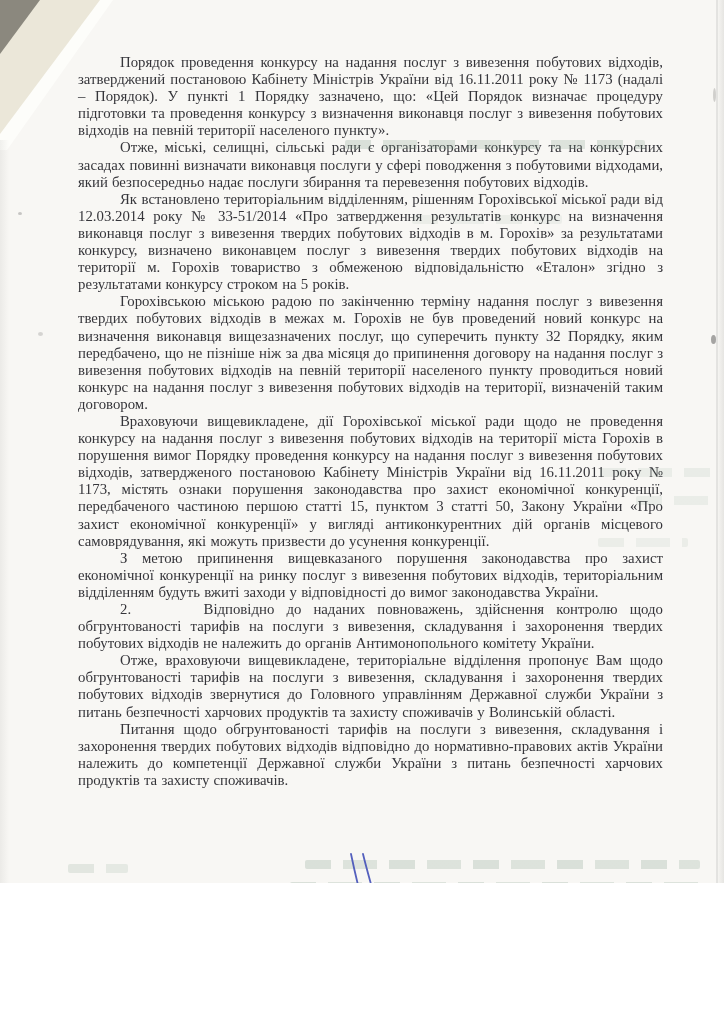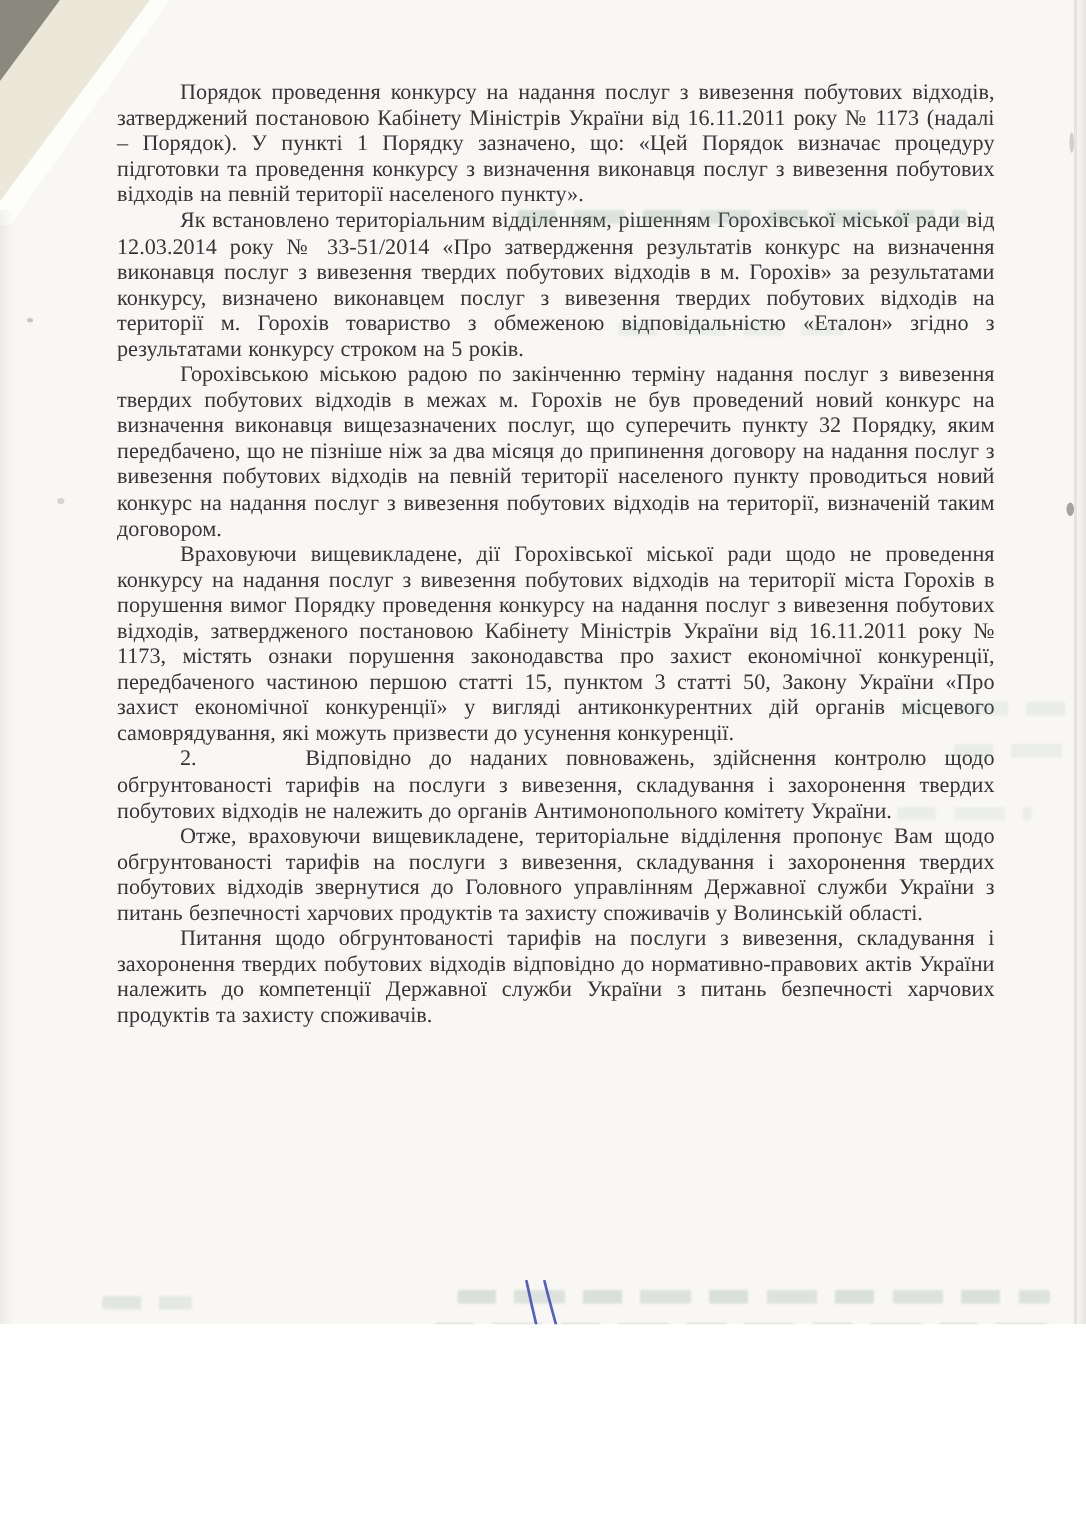--- a/index.html
+++ b/index.html
@@ -50,23 +50,25 @@
 
   <div class="corner-gray"></div>
   <div class="corner-cream"></div>
   <div class="corner-highlight"></div>
   <div class="edge-right-soft"></div>
   <div class="edge-right-line"></div>
   <div class="edge-left-soft"></div>
 
   <div class="doc-text">
     <p>Порядок проведення конкурсу на надання послуг з вивезення побутових відходів, затверджений постановою Кабінету Міністрів України від 16.11.2011 року № 1173 (надалі – Порядок).  У пункті 1 Порядку зазначено, що: «Цей Порядок визначає процедуру підготовки та проведення конкурсу з визначення виконавця послуг з вивезення побутових відходів на певній території населеного пункту».</p>
+    <p>Отже, міські, селищні, сільські ради є організаторами конкурсу та на конкурсних засадах повинні визначати виконавця послуги у сфері поводження з побутовими відходами, який безпосередньо надає послуги збирання та перевезення побутових відходів.</p>
     <p>Як встановлено територіальним відділенням, рішенням Горохівської міської ради від 12.03.2014 року № 33-51/2014 «Про затвердження результатів конкурс на визначення виконавця послуг з вивезення твердих побутових відходів в м. Горохів» за результатами конкурсу, визначено виконавцем послуг з вивезення твердих побутових відходів на території м. Горохів товариство з обмеженою відповідальністю «Еталон» згідно з результатами конкурсу строком на 5 років.</p>
     <p>Горохівською міською радою по закінченню терміну надання послуг з вивезення твердих побутових відходів в межах м. Горохів не був проведений новий конкурс на визначення виконавця вищезазначених послуг, що суперечить пункту 32 Порядку, яким передбачено, що не пізніше ніж за два місяця до припинення договору на надання послуг з вивезення побутових відходів на певній території населеного пункту проводиться новий конкурс на надання послуг з вивезення побутових відходів на території, визначеній таким договором.</p>
     <p>Враховуючи вищевикладене, дії Горохівської міської ради щодо не проведення конкурсу на надання послуг з вивезення побутових відходів на території міста Горохів в порушення вимог Порядку проведення конкурсу на надання послуг з вивезення побутових відходів, затвердженого постановою Кабінету Міністрів України від 16.11.2011 року № 1173, містять ознаки порушення законодавства про захист економічної конкуренції, передбаченого частиною першою статті 15, пунктом 3 статті 50, Закону України «Про захист економічної конкуренції» у вигляді антиконкурентних дій органів місцевого самоврядування, які можуть призвести до усунення конкуренції.</p>
+    <p>З метою припинення вищевказаного порушення законодавства про захист економічної конкуренції на ринку послуг з вивезення побутових відходів, територіальним відділенням будуть вжиті заходи у відповідності до вимог законодавства України.</p>
     <p>2.&nbsp;&nbsp;&nbsp;&nbsp;&nbsp;&nbsp;Відповідно до наданих повноважень, здійснення контролю щодо обгрунтованості тарифів на послуги з вивезення, складування і захоронення твердих побутових відходів не належить до органів Антимонопольного комітету України.</p>
     <p>Отже, враховуючи вищевикладене, територіальне відділення пропонує Вам щодо обгрунтованості тарифів на послуги з вивезення, складування і захоронення твердих побутових відходів звернутися до Головного управлінням Державної служби України з питань безпечності харчових продуктів та захисту споживачів у Волинській області.</p>
     <p>Питання щодо обгрунтованості тарифів на послуги з вивезення, складування і захоронення твердих побутових відходів відповідно до нормативно-правових актів України належить до компетенції Державної служби України з питань безпечності харчових продуктів та захисту споживачів.</p>
   </div>
 
   <div class="bt strong" style="left:345px;top:140px;width:300px;"></div>
   <div class="bt" style="left:412px;top:215px;width:150px;opacity:.3;"></div>
   <div class="bt" style="left:600px;top:468px;width:112px;opacity:.35;"></div>
   <div class="bt" style="left:636px;top:496px;width:76px;opacity:.35;"></div>
   <div class="bt" style="left:598px;top:538px;width:90px;opacity:.3;"></div>

